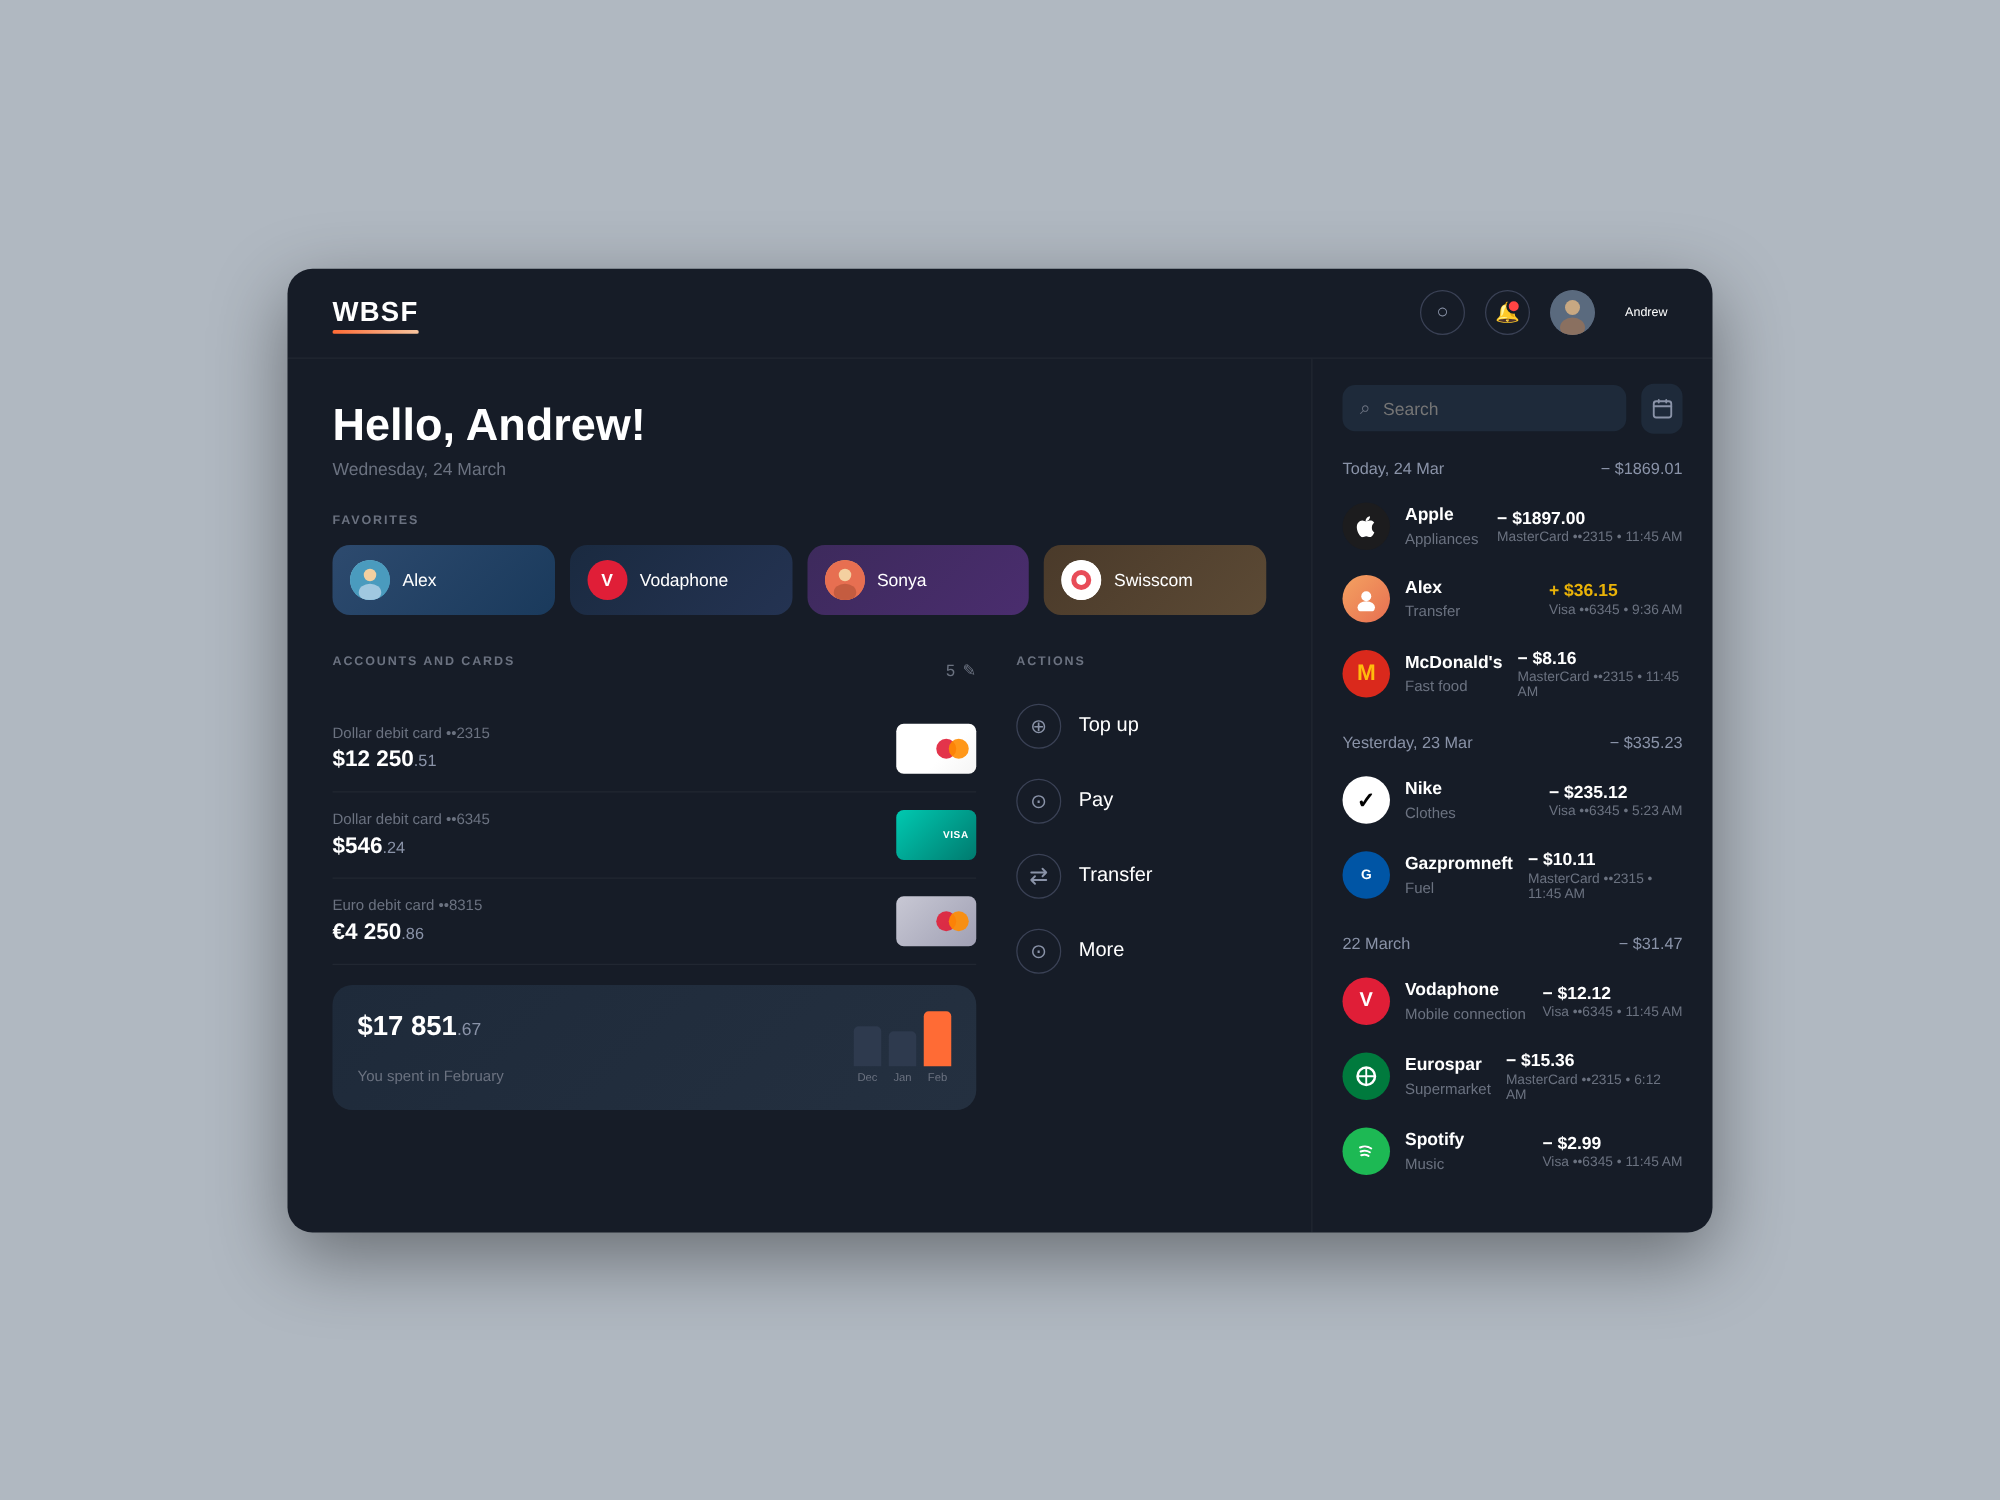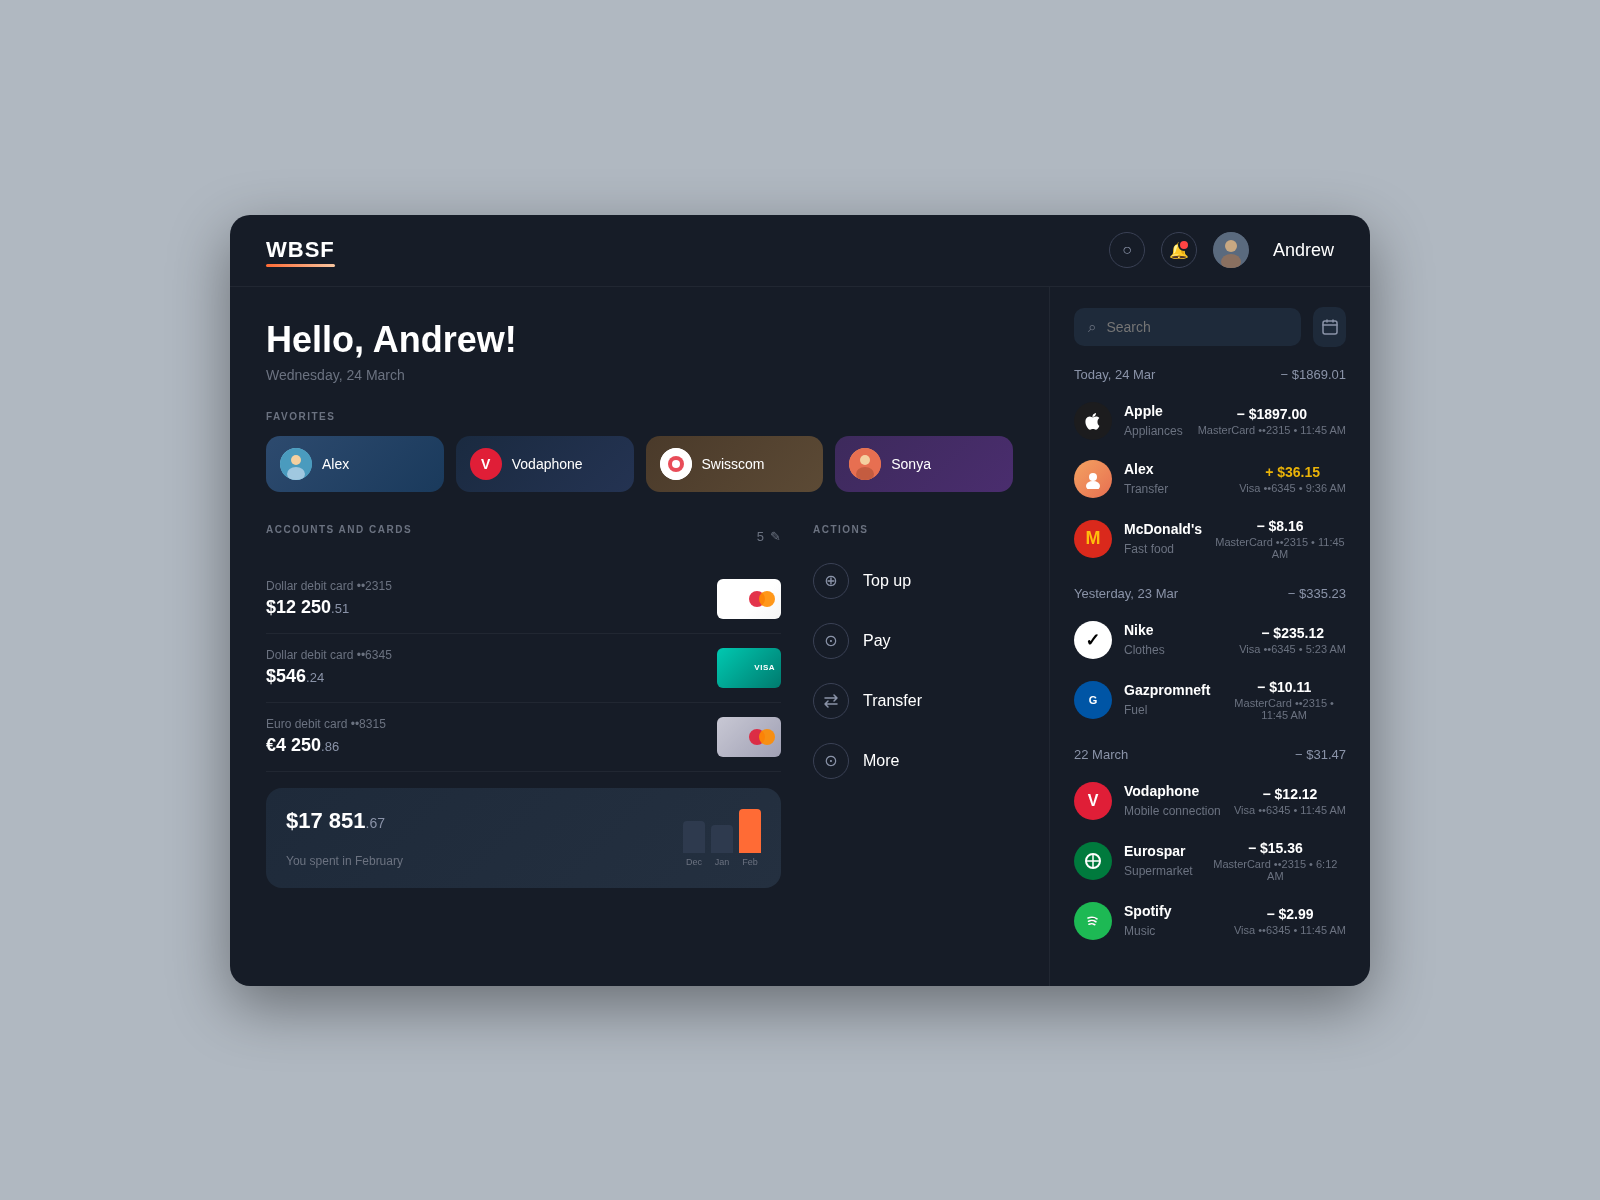--- a/index.html
+++ b/index.html
@@ -99,21 +99,21 @@
       border-radius: 50%;
       background: #4a5568;
       overflow: hidden;
       display: flex;
       align-items: center;
       justify-content: center;
     }
     .user-avatar svg { width: 36px; height: 36px; }
     .user-name {
       color: #fff;
-      font-size: 18px;
+      font-size: 10px;
       font-weight: 500;
       margin-left: 8px;
     }
     
     .main {
       display: flex;
       flex: 1;
     }
     
     .left-panel {
@@ -413,21 +413,21 @@
     .tx-name {
       font-size: 14px;
       font-weight: 600;
       color: #fff;
     }
     .tx-category {
       font-size: 12px;
       color: #6b7280;
       margin-top: 5px;
     }
-    .tx-amount-group { text-align: center; }
+    .tx-amount-group { text-align: left; }
     .tx-amount {
       font-size: 14px;
       font-weight: 600;
     }
     .tx-amount.negative { color: #fff; }
     .tx-amount.positive { color: #eab308; }
     .tx-meta {
       font-size: 11px;
       color: #6b7280;
       margin-top: 2px;
@@ -473,40 +473,40 @@
               <circle cx="16" cy="12" r="5" fill="#f4d0a0"></circle>
               <ellipse cx="16" cy="26" rx="9" ry="7" fill="#a0c8e0"></ellipse>
             </svg>
           </div>
           <span class="fav-name">Alex</span>
         </div>
         <div class="fav-card fav-card-vodaphone">
           <div class="fav-avatar vodaphone-av">V</div>
           <span class="fav-name">Vodaphone</span>
         </div>
+        <div class="fav-card fav-card-sonya">
+          <div class="fav-avatar sonya-av">
+            <svg width="32" height="32" viewBox="0 0 32 32">
+              <circle cx="16" cy="16" r="16" fill="#e76f51"></circle>
+              <circle cx="16" cy="12" r="5" fill="#f4d0a0"></circle>
+              <ellipse cx="16" cy="26" rx="9" ry="7" fill="#c45c40"></ellipse>
+            </svg>
+          </div>
+          <span class="fav-name">Sonya</span>
+        </div>
         <div class="fav-card fav-card-swisscom">
           <div class="fav-avatar swisscom-av">
             <svg width="32" height="32" viewBox="0 0 32 32">
               <circle cx="16" cy="16" r="16" fill="#fff"></circle>
               <circle cx="16" cy="16" r="8" fill="#e63946" opacity="0.9"></circle>
               <circle cx="16" cy="16" r="4" fill="#fff"></circle>
             </svg>
           </div>
           <span class="fav-name">Swisscom</span>
         </div>
-        <div class="fav-card fav-card-sonya">
-          <div class="fav-avatar sonya-av">
-            <svg width="32" height="32" viewBox="0 0 32 32">
-              <circle cx="16" cy="16" r="16" fill="#e76f51"></circle>
-              <circle cx="16" cy="12" r="5" fill="#f4d0a0"></circle>
-              <ellipse cx="16" cy="26" rx="9" ry="7" fill="#c45c40"></ellipse>
-            </svg>
-          </div>
-          <span class="fav-name">Sonya</span>
-        </div>
       </div>
 
       <div class="bottom-grid">
 
         <div class="accounts-section">
           <div class="accounts-header">
             <div class="section-label">ACCOUNTS AND CARDS</div>
             <div class="accounts-count">
               <span>5</span>
               <span>✎</span>

